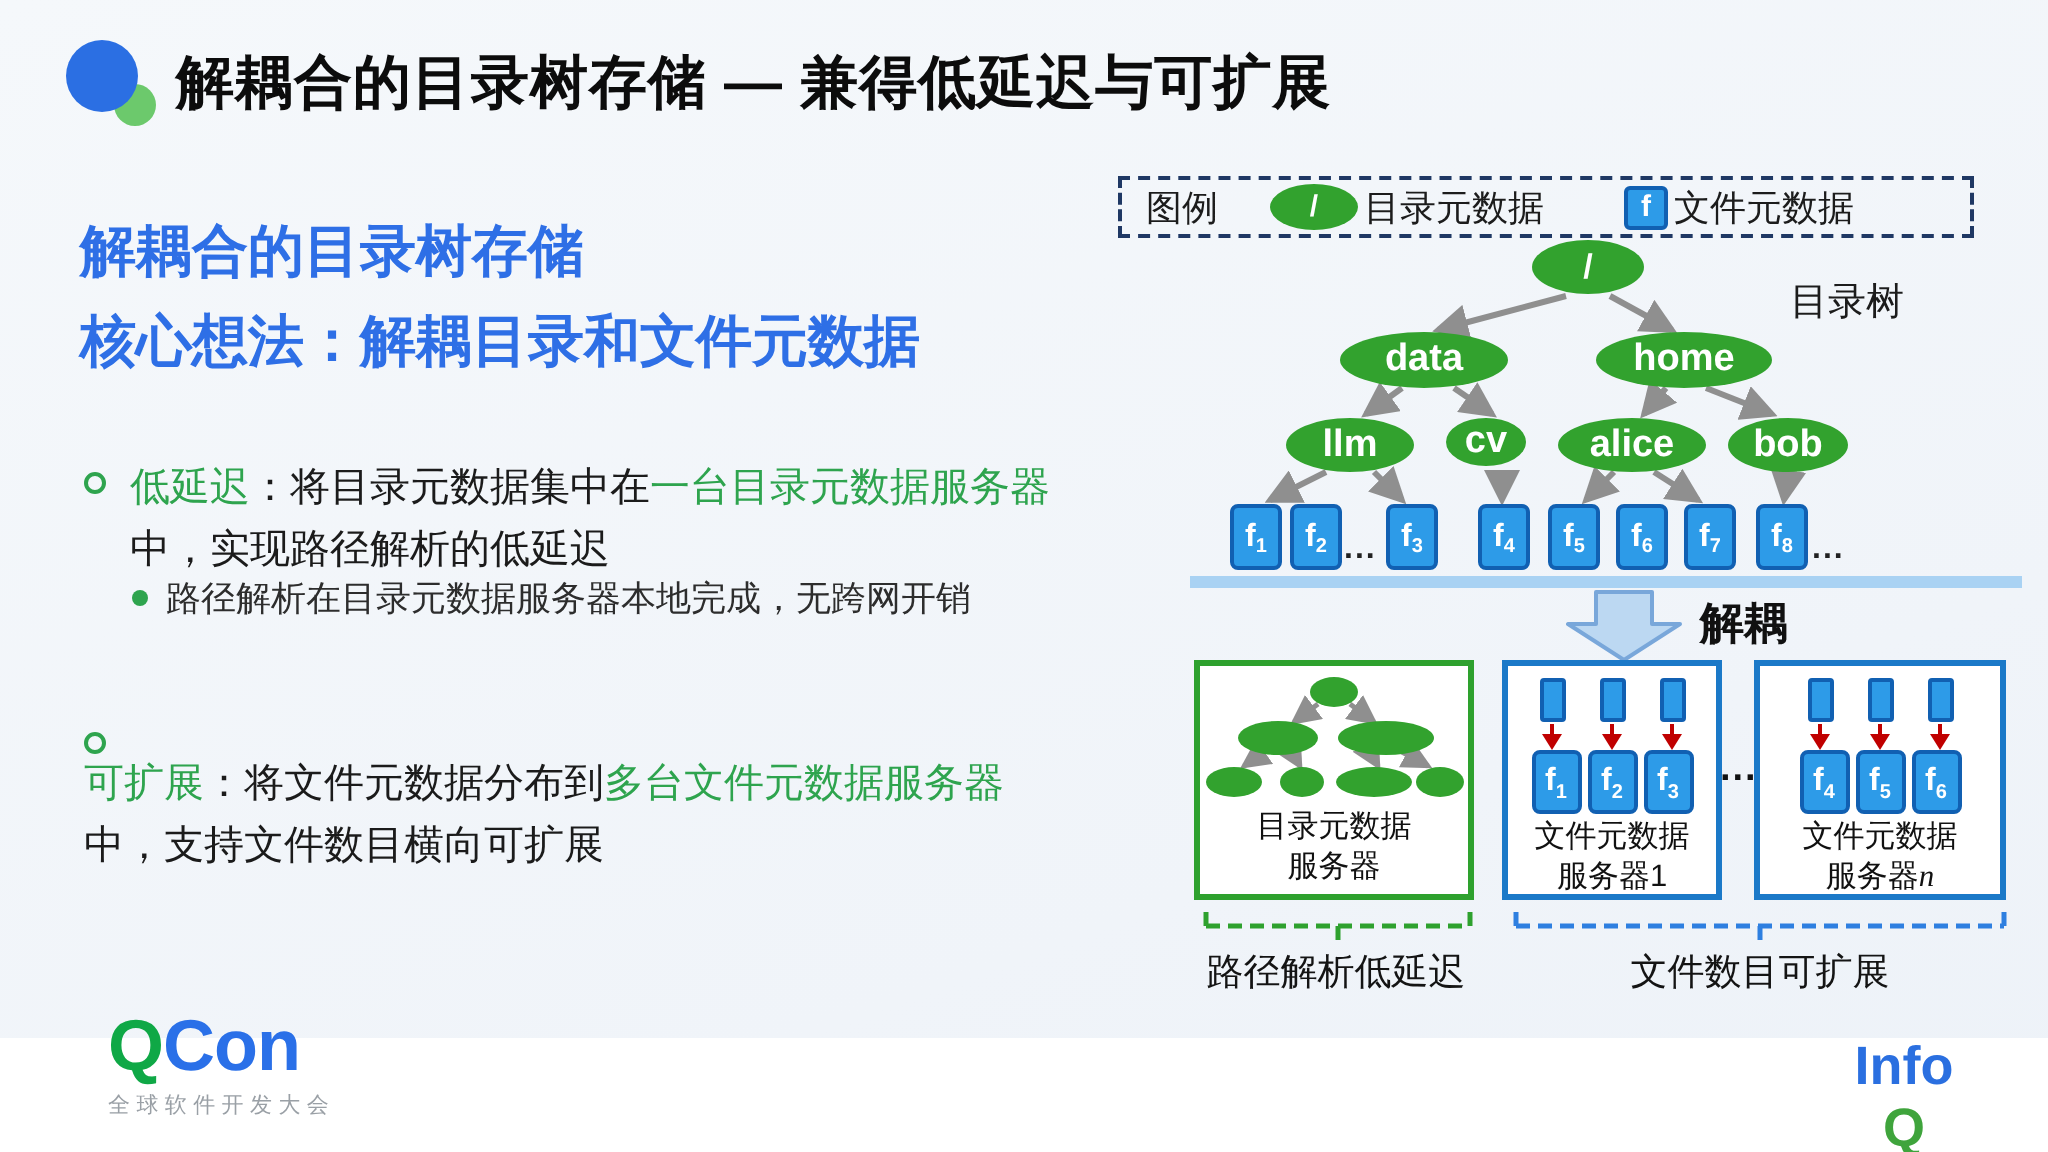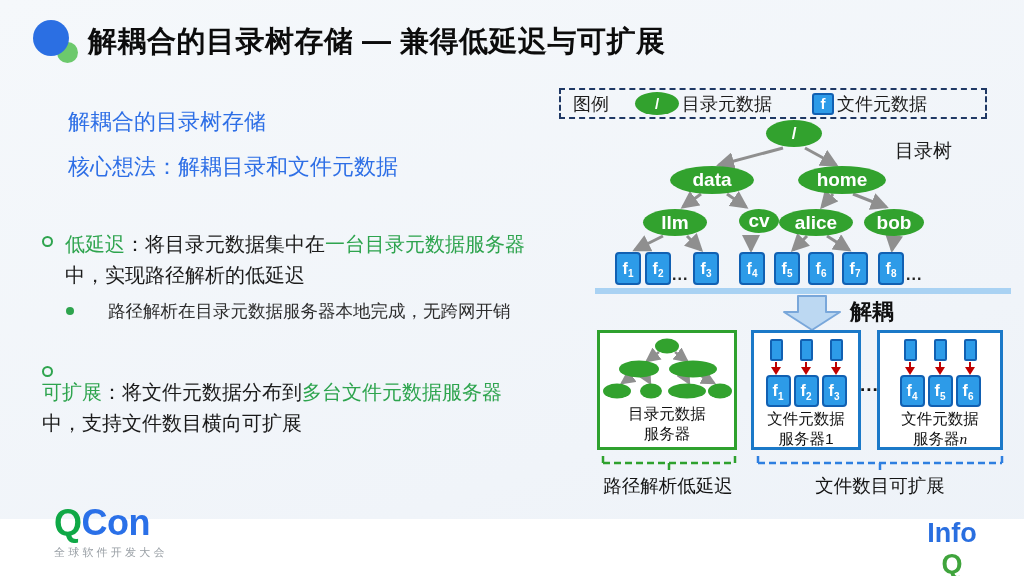--- a/index.html
+++ b/index.html
@@ -10,29 +10,29 @@
   .footer-band { position:absolute; left:0; bottom:0; width:1024px; height:57px; background:#FFFFFF; }
 
   
   .title-icon { position:absolute; left:33px; top:20px; width:48px; height:44px; }
   .tb-green { position:absolute; left:24px; top:22px; width:21px; height:21px; border-radius:50%; background:#6CC96C; }
   .tb-blue  { position:absolute; left:0; top:0; width:36px; height:36px; border-radius:50%; background:#2B6FE3; }
   .slide-title { position:absolute; left:88px; top:22px; font-size:29px; font-weight:800; color:#0c0c0c; letter-spacing:0.5px; }
 
   
   .left-col { position:absolute; left:40px; top:105px; width:525px; height:360px; }
-  .lead { position:absolute; left:0; font-size:22px; font-weight:400; color:#2E6FE6;margin-left:28px; }
+  .lead { position:absolute; left:0; font-size:28px; font-weight:700; color:#2E6FE6; }
   .lh1 { top:2px; } .lh2 { top:47px; }
   .bullet { position:absolute; left:2px; display:flex; align-items:flex-start; }
   .b1 { top:124px; } .b2 { top:254px;flex-direction:column; }
   .ring { flex:0 0 auto; width:11px; height:11px; margin:7px 12px 0 0; border:2.5px solid #2EA44E; border-radius:50%; }
   .bullet-text { width:462px; font-size:20px; line-height:1.55; color:#1b1b1b; }
   .green { color:#2EA44E;margin-top:44px; }
   .subbullet { position:absolute; left:26px; display:flex; align-items:flex-start; font-size:17.5px; color:#2d2d2d; }
-  .s1 { top:194px;gap:25px; } .s2 { top:324px; }
+  .s1 { top:182px; } .s2 { top:324px; }
   .dot { flex:0 0 auto; width:8px; height:8px; margin:8px 9px 0 0; border-radius:50%; background:#2EA44E; }
 
   
   .diagram { position:absolute; left:555px; top:86px; width:462px; height:420px; }
   .legend { position:absolute; left:4px; top:2px; width:428px; height:31px; border:2.5px dashed #1F3864;
             display:flex; align-items:center; padding:0 12px; font-size:18px; color:#1c1c1c; }
   .legend-ellipse { width:44px; height:23px; margin-left:26px; border-radius:50%; background:#32A22E; color:#fff;
                     display:flex; align-items:center; justify-content:center; font-size:15px; font-weight:700; }
   .legend-sq { width:22px; height:22px; margin-left:40px; background:#2D9BE8; border:2px solid #1160B2; border-radius:3px;
                color:#fff; display:flex; align-items:center; justify-content:center; font-size:15px; font-weight:700; }
@@ -146,21 +146,21 @@
         <line x1="252" y1="150" x2="238" y2="164"></line>
         <line x1="272" y1="150" x2="294" y2="164"></line>
         <line x1="339" y1="150" x2="337" y2="164"></line>
       </g>
     </svg>
 
     <div class="enode" style="left:211px;top:34px;width:56px;height:27px;font-size:17px">/</div>
     <div class="enode" style="left:115px;top:80px;width:84px;height:28px">data</div>
     <div class="enode" style="left:243px;top:80px;width:88px;height:28px">home</div>
     <div class="enode" style="left:88px;top:123px;width:64px;height:27px">llm</div>
-    <div class="enode" style="left:184px;top:123px;width:40px;height:24px">cv</div>
+    <div class="enode" style="left:168px;top:123px;width:40px;height:24px">cv</div>
     <div class="enode" style="left:224px;top:123px;width:74px;height:27px">alice</div>
     <div class="enode" style="left:309px;top:123px;width:60px;height:27px">bob</div>
 
     <div class="fbox abs" style="left:60px;top:166px">
         <span>f</span>
         <sub>1</sub>
       </div>
     <div class="fbox abs" style="left:90px;top:166px">
         <span>f</span>
         <sub>2</sub>

